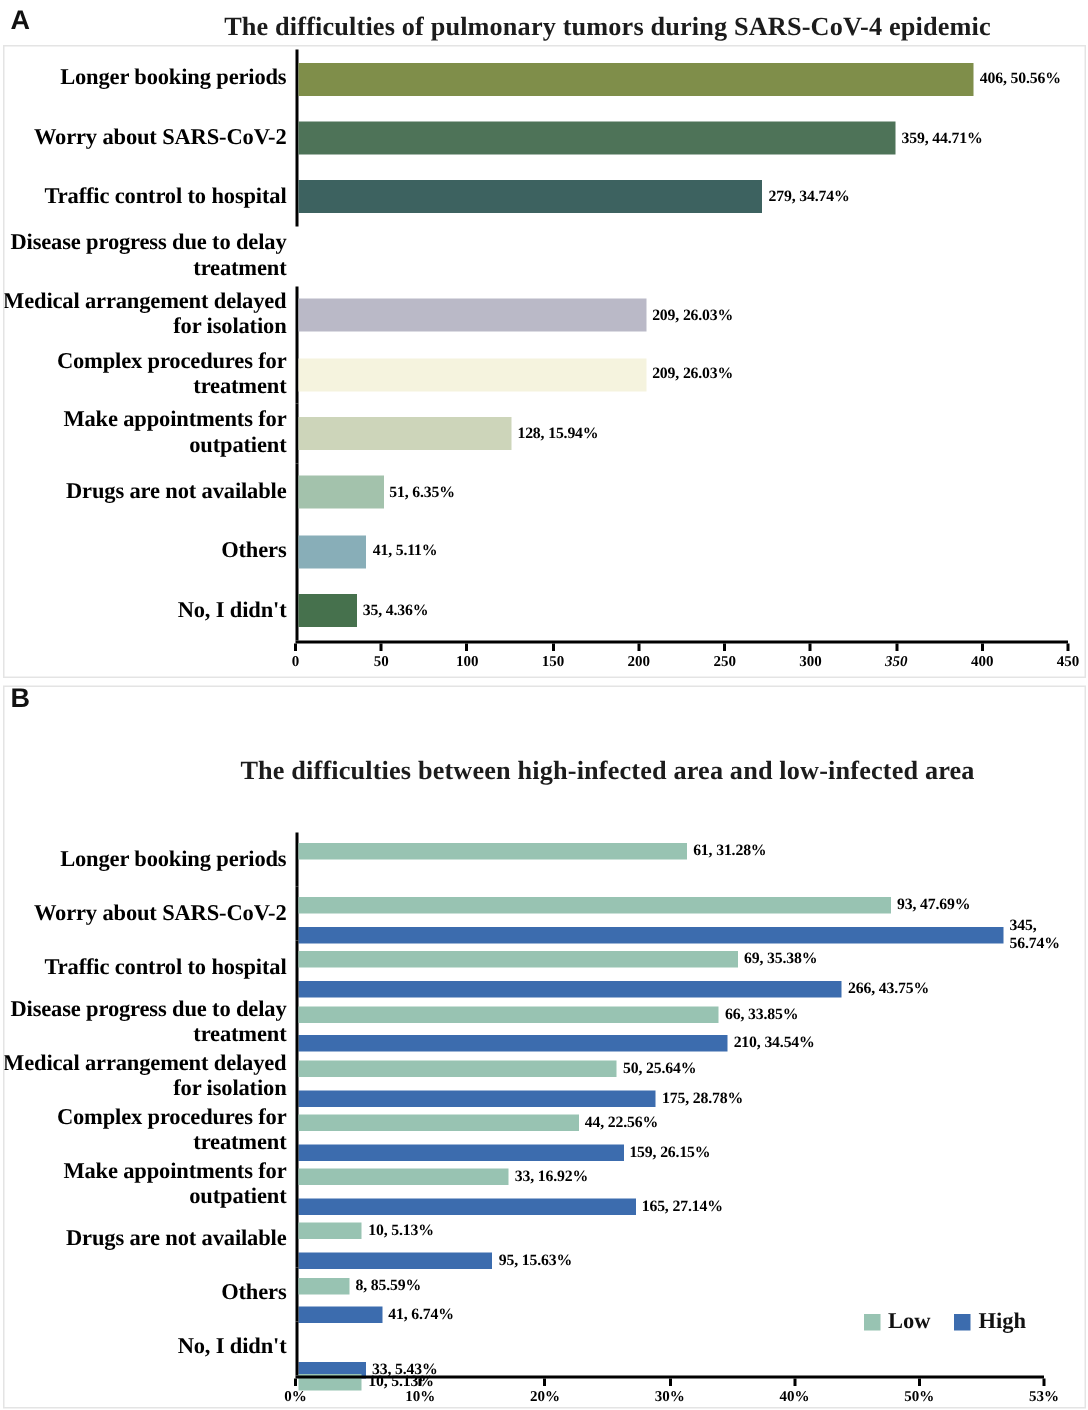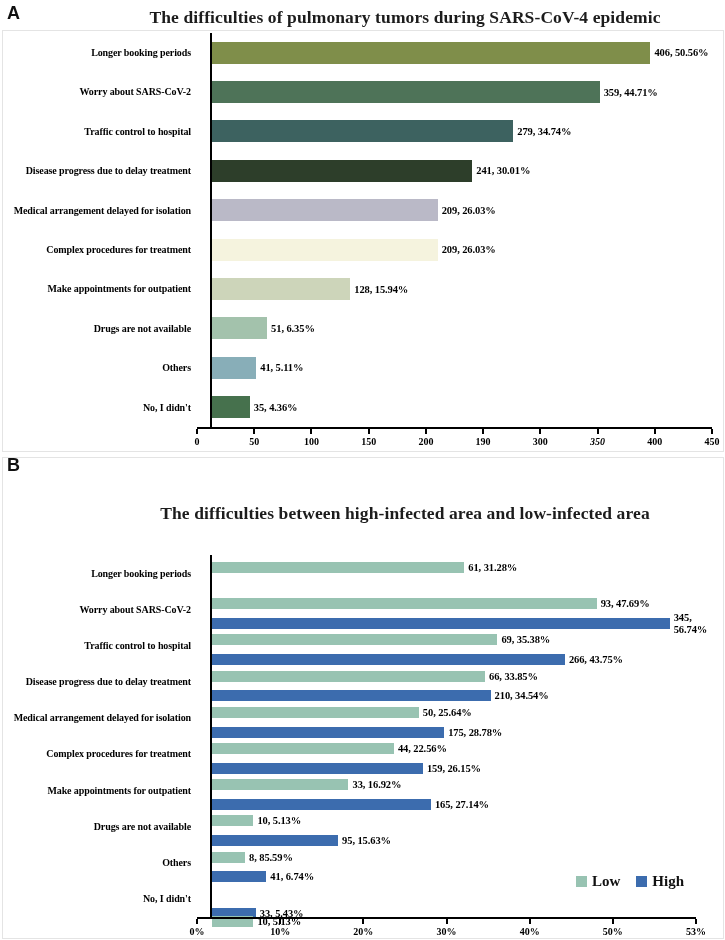--- a/index.html
+++ b/index.html
@@ -14,21 +14,21 @@
   #panelA .panel-letter{top:3px;}
   #panelB .panel-letter{top:0;}
   .chart-title{font-weight:bold;font-size:17.5px;color:#1c1c1c;text-align:center;margin:0 0 0 85px;letter-spacing:0.1px;}
   #panelA .chart-title{padding-top:7px;}
   #panelB .chart-title{padding-top:48px;}
   #rowsA{margin-top:5px;}
   #rowsB{margin-top:31px;}
   .row{display:flex;align-items:center;}
   .rowA{height:39.4px;}
   .rowB{height:36.2px;}
-  .cat-label{width:191px;padding-right:19px;text-align:right;font-weight:bold;font-size:10px;line-height:1.12;letter-spacing:-0.1px;color:#000;}
+  .cat-label{width:191px;padding-right:6px;text-align:right;font-weight:bold;font-size:15px;line-height:1.12;letter-spacing:-0.1px;color:#000;}
   .plot{flex:1;align-self:stretch;display:flex;border-left:2px solid #000;min-width:0;}
   .plotA{align-items:center;padding-right:27px;}
   .plotB{flex-direction:column;justify-content:center;padding-right:29px;}
   .barline{display:flex;align-items:center;height:11px;margin-top:45px;}
   .bar{flex-shrink:0;}
   .barA{height:22px;}
   .barB{height:11px;}
   .val{font-weight:bold;font-size:10.5px;margin-left:4px;white-space:nowrap;color:#000;letter-spacing:-0.1px;}
   .val.wrap{white-space:normal;width:42px;line-height:1.1;}
   .xaxis{position:relative;margin-left:197px;border-top:2px solid #000;height:20px;}
@@ -64,24 +64,20 @@
       </div>
       <div class="row rowA">
         <div class="cat-label">Traffic control to hospital</div>
         <div class="plot plotA">
           <div class="bar barA" style="width: 62%; background: rgb(61, 98, 96);"></div>
           <span class="val">279, 34.74%</span>
         </div>
       </div>
       <div class="row rowA">
         <div class="cat-label">Disease progress due to delay treatment</div>
-        <div class="plot plotA">
-          <div class="bar barA" style="width: 53.5556%; background: rgb(45, 62, 42);"></div>
-          <span class="val">241, 30.01%</span>
-        </div>
       </div>
       <div class="row rowA">
         <div class="cat-label">Medical arrangement delayed for isolation</div>
         <div class="plot plotA">
           <div class="bar barA" style="width: 46.4444%; background: rgb(186, 185, 199);"></div>
           <span class="val">209, 26.03%</span>
         </div>
       </div>
       <div class="row rowA">
         <div class="cat-label">Complex procedures for treatment</div>
@@ -124,21 +120,21 @@
       <span class="ticklabel" style="left: 0%;">0</span>
       <span class="tick" style="left: 11.1111%;"></span>
       <span class="ticklabel" style="left: 11.1111%;">50</span>
       <span class="tick" style="left: 22.2222%;"></span>
       <span class="ticklabel" style="left: 22.2222%;">100</span>
       <span class="tick" style="left: 33.3333%;"></span>
       <span class="ticklabel" style="left: 33.3333%;">150</span>
       <span class="tick" style="left: 44.4444%;"></span>
       <span class="ticklabel" style="left: 44.4444%;">200</span>
       <span class="tick" style="left: 55.5556%;"></span>
-      <span class="ticklabel" style="left: 55.5556%;">190</span>
+      <span class="ticklabel" style="left: 55.5556%;">250</span>
       <span class="tick" style="left: 66.6667%;"></span>
       <span class="ticklabel" style="left: 66.6667%;">300</span>
       <span class="tick" style="left: 77.7778%;"></span>
       <span class="ticklabel" style="left: 77.7778%; font-style: italic;">350</span>
       <span class="tick" style="left: 88.8889%;"></span>
       <span class="ticklabel" style="left: 88.8889%;">400</span>
       <span class="tick" style="left: 100%;"></span>
       <span class="ticklabel" style="left: 100%;">450</span>
     </div>
 </section>

